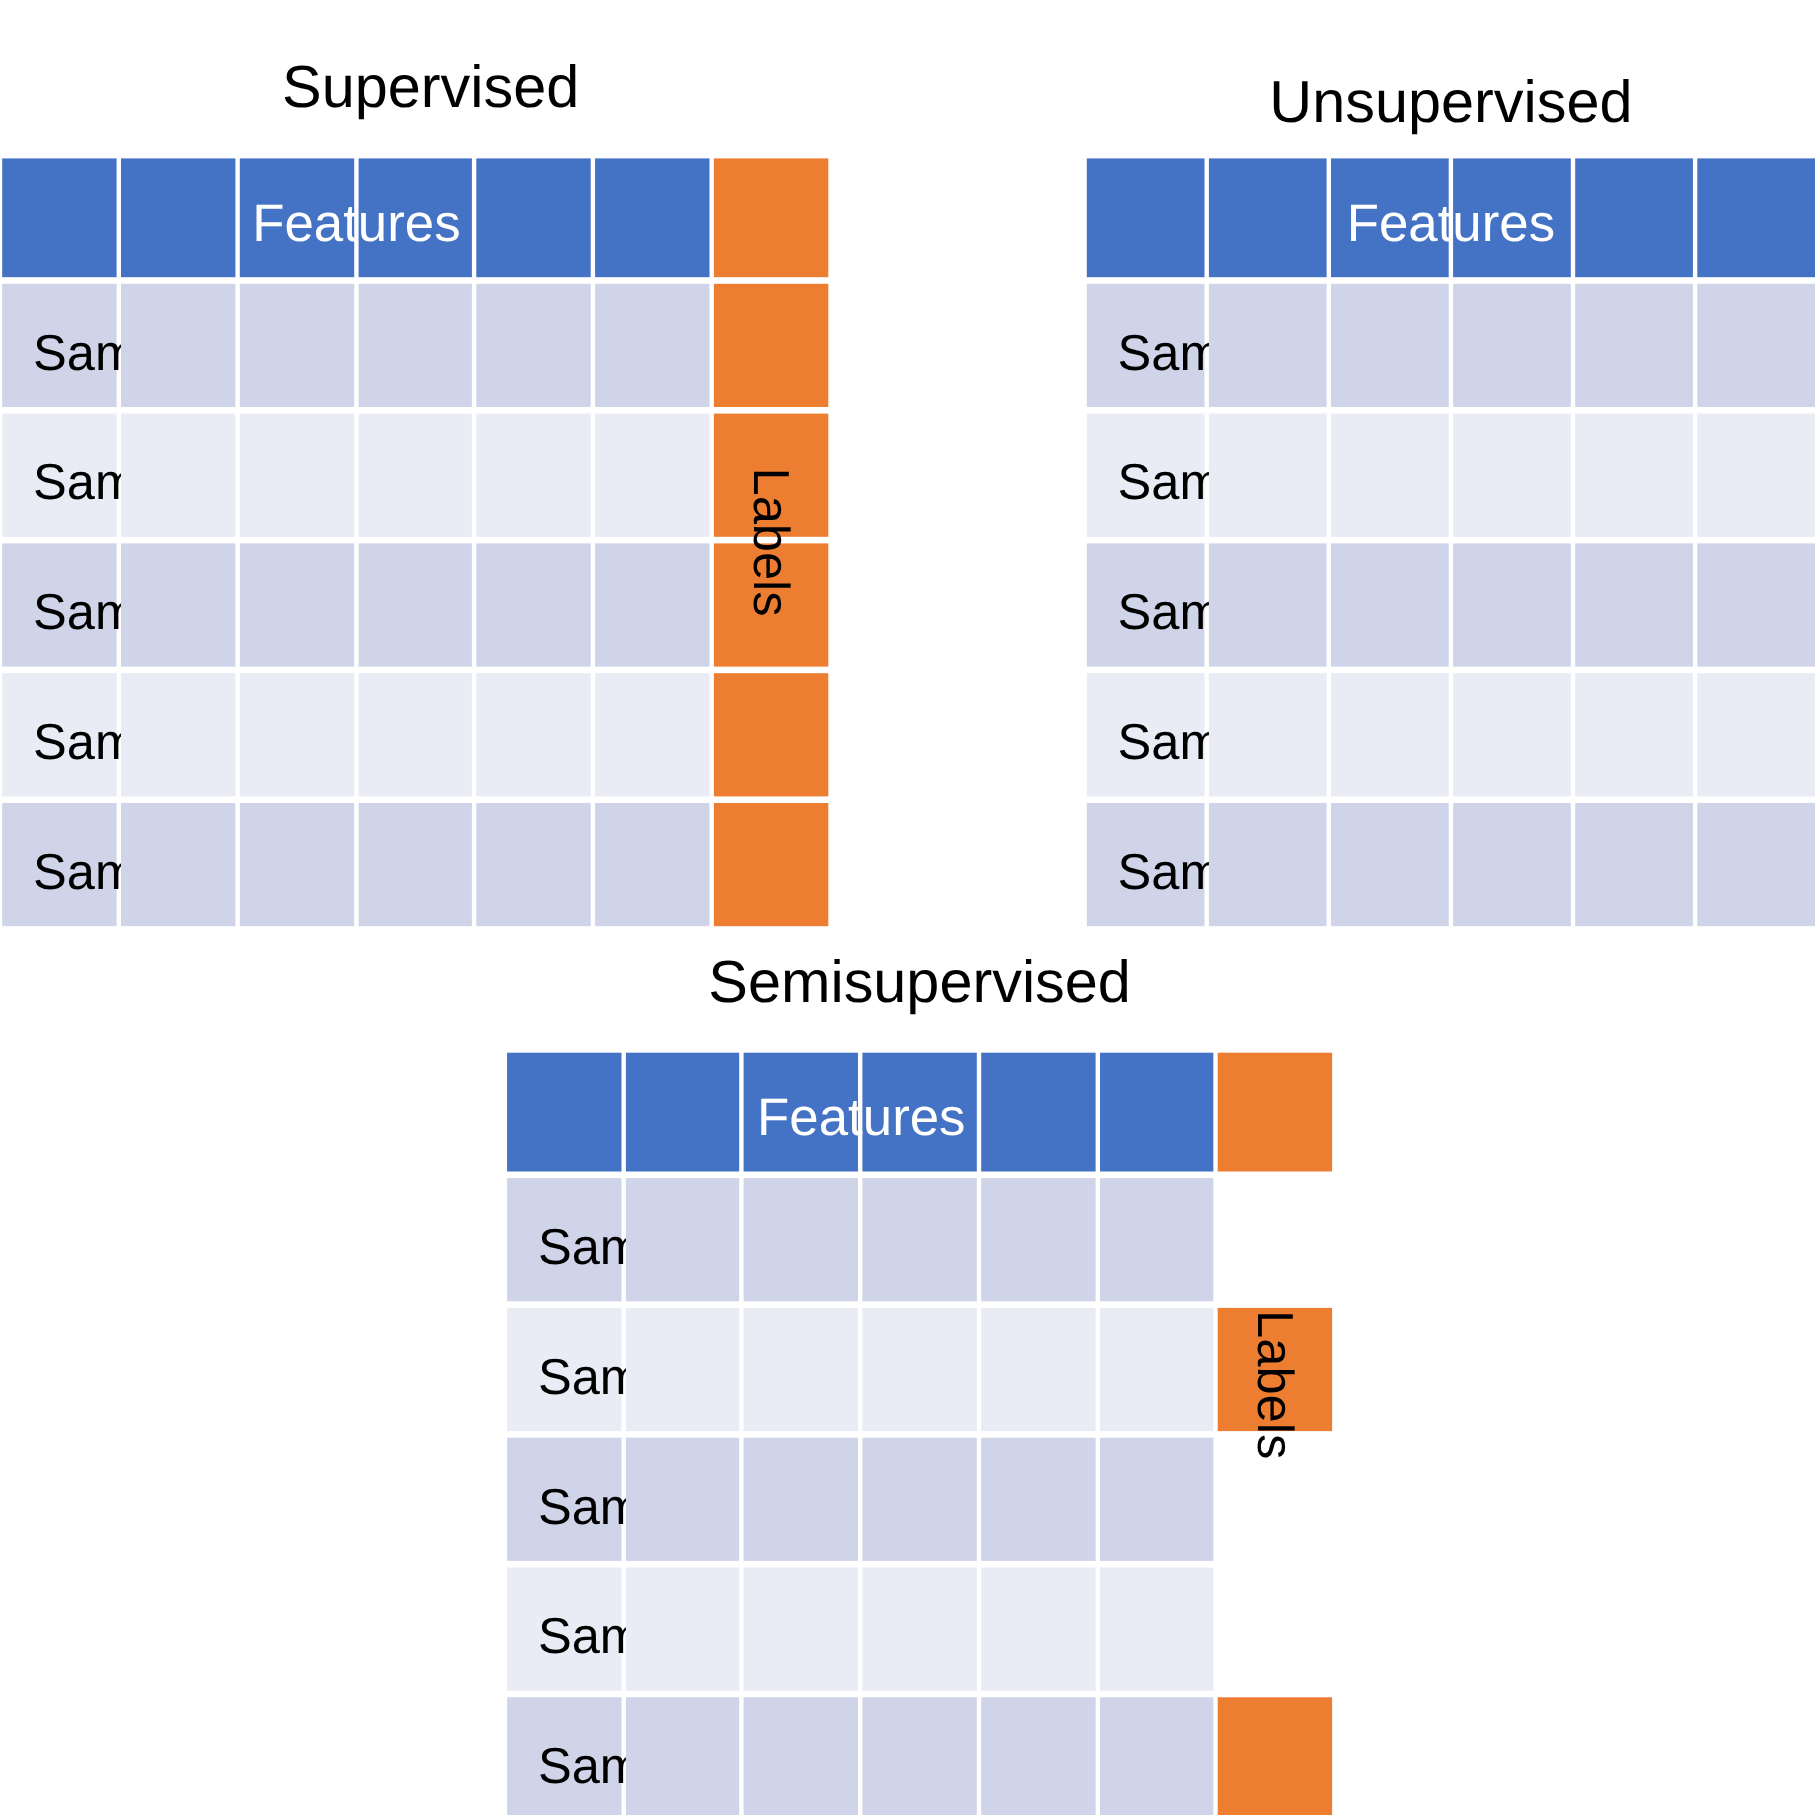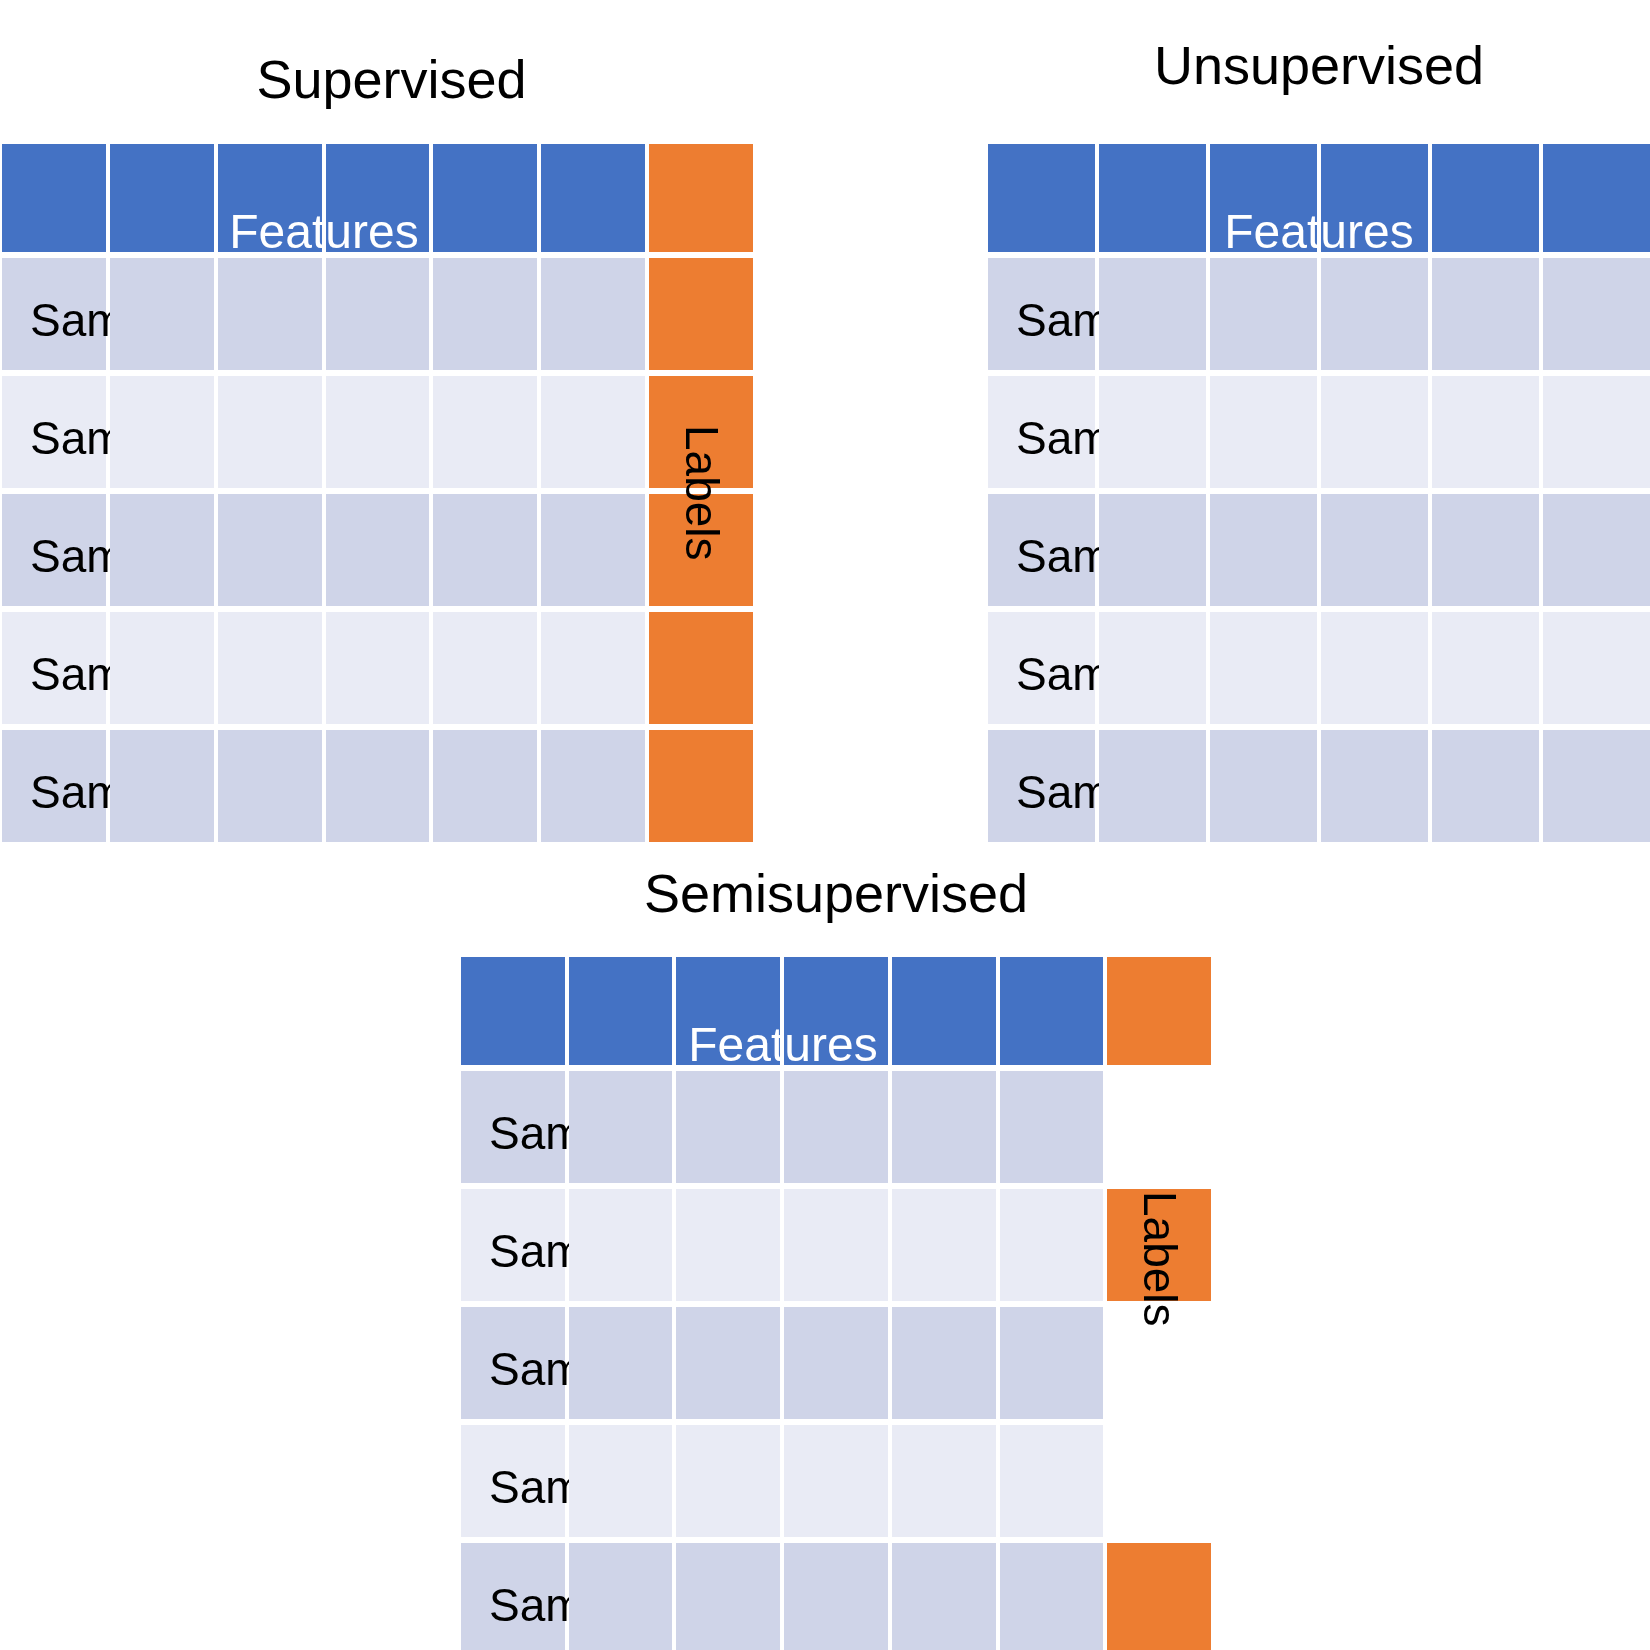--- a/index.html
+++ b/index.html
@@ -11,21 +11,21 @@
     position:relative;width:1650px;height:1650px;overflow:hidden;
     background:var(--c-gap);
     font-family:"Liberation Sans",sans-serif;
   }
   .title{
     position:absolute;margin:0;
     font-size:54px;line-height:1.1;font-weight:400;
     color:var(--c-title);text-align:center;white-space:nowrap;
   }
   #sup-title{left:16px;top:50px;width:751px;}
-  #unsup-title{left:988px;top:36px;width:662px;text-align:center;}
+  #unsup-title{left:988px;top:64px;width:662px;text-align:center;}
   #semi-title{left:461px;top:864px;width:750px;}
 
   .tablewrap{position:absolute;}
   #sup-wrap{left:2px;top:144px;width:751px;}
   #unsup-wrap{left:988px;top:144px;width:662px;}
   #semi-wrap{left:461px;top:957px;width:750px;}
 
   .grid{
     display:grid;
     grid-template-rows:108px repeat(5,112px);
@@ -44,21 +44,21 @@
   .cell.first{display:flex;align-items:center;}
   .sample{
     font-size:46px;color:var(--c-sample);
     white-space:nowrap;padding-left:28px;padding-top:12px;
   }
 
   .features-overlay{
     position:absolute;top:0;height:108px;left:0;
     display:flex;align-items:center;justify-content:center;
     font-size:48px;color:var(--c-ftext);padding-top:10px;box-sizing:border-box;
-    pointer-events:none;white-space:nowrap;margin-top:28px;
+    pointer-events:none;white-space:nowrap;
   }
   #sup-features{width:644px;}
   #unsup-features{width:662px;}
   #semi-features{width:644px;}
 
   .labels-overlay{
     position:absolute;display:flex;align-items:center;justify-content:center;
     writing-mode:vertical-rl;
     font-size:46px;color:var(--c-ltext);white-space:nowrap;
     pointer-events:none;

